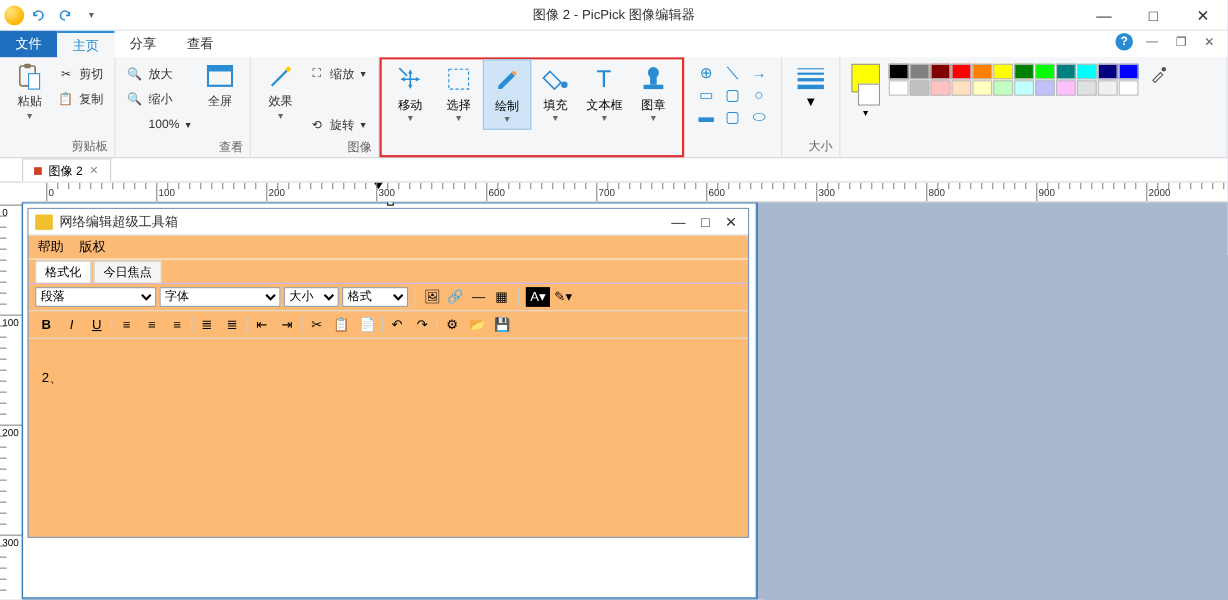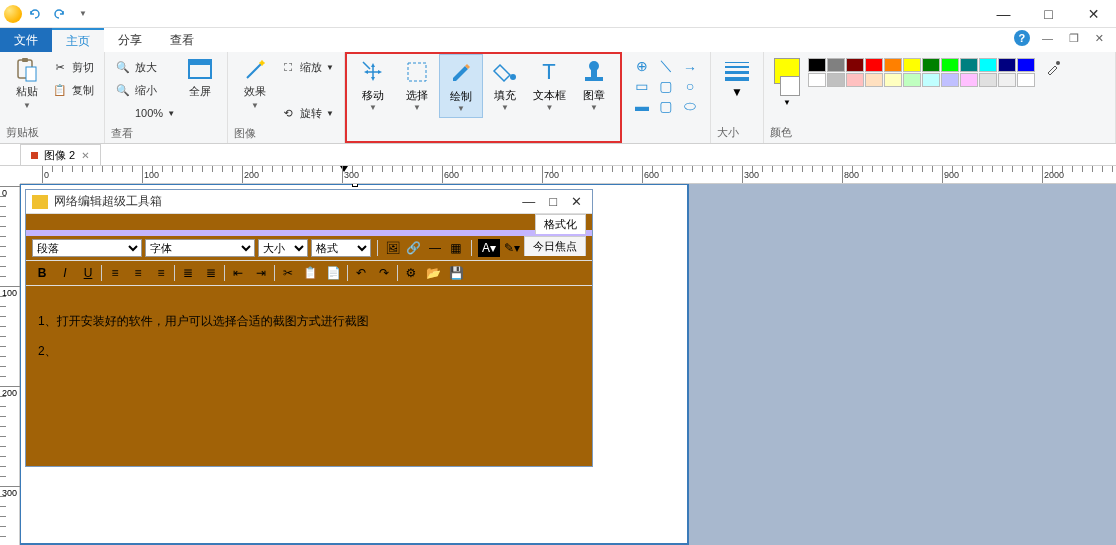--- a/index.html
+++ b/index.html
@@ -19,21 +19,21 @@
 .ribbon-tabs .tab { padding: 0 14px; display: flex; align-items: center; font-size: 12px; color: #333; }
 .ribbon-tabs .tab.file { background: #1e6fbd; color: #fff; }
 .ribbon-tabs .tab.active { background: #f5f6f7; border-top: 2px solid #2a8dd4; color: #2a8dd4; }
 .ribbon-tabs .help-right { position: absolute; right: 8px; top: 2px; display: flex; align-items: center; gap: 8px; }
 .help-icon { width: 16px; height: 16px; border-radius: 50%; background: #2a8dd4; color: #fff; display: flex; align-items: center; justify-content: center; font-size: 11px; font-weight: bold; }
 .mdi-btn { font-size: 11px; color: #666; padding: 0 4px; }
 
 
 .ribbon { height: 92px; background: #f5f6f7; border-bottom: 1px solid #d0d0d0; display: flex; }
 .group { border-right: 1px solid #e0e0e0; display: flex; flex-direction: column; padding: 2px 6px 0 6px; }
-.group-label { text-align: left; font-size: 11px; color: #666; padding: 2px 0 3px 0; }
+.group-label { text-align: right; font-size: 11px; color: #666; padding: 2px 0 3px 0; }
 .group-body { flex: 1; display: flex; align-items: flex-start; }
 .bigbtn { display: flex; flex-direction: column; align-items: center; justify-content: flex-start; padding: 4px 8px; min-width: 42px; gap: 2px; }
 .bigbtn .ico { width: 24px; height: 24px; display: flex; align-items: center; justify-content: center; }
 .bigbtn .lbl { font-size: 11px; color: #333; }
 .bigbtn .arrow { font-size: 8px; color: #666; }
 .smallbtns { display: flex; flex-direction: column; gap: 1px; padding-top: 2px; }
 .smallbtn { display: flex; align-items: center; gap: 4px; padding: 1px 4px; font-size: 11px; color: #333; height: 22px; }
 .smallbtn .ico { width: 16px; height: 16px; display: flex; align-items: center; justify-content: center; }
 .highlight-box { border: 2px solid #e03030; padding: 0; }
 .highlight-box .group-body { padding: 0 4px; }
@@ -81,27 +81,27 @@
 .workspace { position:absolute; top: 184px; left:0; right:0; bottom:0; display:flex; }
 .ruler-v { width:20px; background:#fff; border-right:1px solid #ccc; position:relative; font-size:9px; }
 .ruler-v .tick { position:absolute; left:0; border-top:1px solid #888; width:6px; }
 .ruler-v .tick.big { width:20px; }
 .ruler-v .lbl { position:absolute; left:2px; }
 .canvas-holder { flex:1; background:#a8b8ce; position:relative; overflow:hidden; }
 .canvas-img { position:absolute; left:0; top:0; width:668px; background:#fff; border:1px solid #3a7ab8; box-shadow: 0 0 0 1px #3a7ab8; }
 .resize-handle { position:absolute; width:6px; height:6px; background:#fff; border:1px solid #000; }
 
 
-.embed-window { position:absolute; left:4px; top:4px; width:568px; background:#a16207; border:1px solid #7a9ac0; }
+.embed-window { position:absolute; left:4px; top:4px; width:656px; background:#fdba74; border:1px solid #7a9ac0; }
 .embed-title { height:24px; background:#fff; display:flex; align-items:center; padding:0 6px; border-bottom:1px solid #ddd; }
 .embed-title .eico { width:16px; height:14px; background:#f0c030; margin-right:6px; }
 .embed-title .etxt { flex:1; font-size:12px; color:#333; }
 .embed-title .ewin { display:flex; gap:14px; font-size:13px; color:#333; padding-right:4px; }
 .embed-menu { height:22px; display:flex; align-items:center; gap:14px; padding:0 8px; font-size:12px; border-bottom:1px solid #eee; }
-.embed-tabs { height:22px; display:flex; align-items:flex-end; padding:0 6px; gap:2px; border-bottom:6px solid #c4b5fd;flex-direction:column; }
+.embed-tabs { height:22px; display:flex; align-items:flex-end; padding:0 6px; gap:2px; border-bottom:1px solid #c4b5fd; }
 .embed-tab { padding:2px 8px; border:1px solid #ccc; border-bottom:none; font-size:11px; background:#f5f5f5; }
 .embed-tab.active { background:#fff; }
 .embed-toolbar { display:flex; align-items:center; gap:3px; padding:3px 6px; border-bottom:1px solid #ddd; flex-wrap:nowrap; }
 .embed-toolbar select { font-size:11px; height:18px; border:1px solid #999; background:#fff; }
 .embed-toolbar .sep { width:1px; height:16px; background:#ccc; margin:0 3px; }
 .embed-toolbar .tb { width:18px; height:18px; display:flex; align-items:center; justify-content:center; font-size:12px; border:1px solid transparent; }
 .embed-toolbar2 { display:flex; align-items:center; gap:3px; padding:3px 6px; border-bottom:1px solid #ddd; }
 .embed-toolbar2 .tb { width:20px; height:18px; display:flex; align-items:center; justify-content:center; font-size:12px; }
 .embed-content { padding:20px 12px; font-size:12px; line-height:2.5; min-height:180px; }
 
@@ -120,20 +120,21 @@
         </svg>
       </div>
     <div class="icon-btn">
         <svg width="14" height="14" viewBox="0 0 14 14">
           <path d="M11 7 A4 4 0 1 0 7 11" fill="none" stroke="#2a8dd4" stroke-width="1.5"></path>
           <path d="M11 4 L11 7 L8 7" fill="none" stroke="#2a8dd4" stroke-width="1.5"></path>
         </svg>
       </div>
     <div class="icon-btn" style="font-size:8px;color:#666;">▼</div>
   </div>
+  <div class="title">图像 2 - PicPick 图像编辑器</div>
   <div class="winctrl">
     <div>—</div>
     <div>□</div>
     <div>✕</div>
   </div>
 </div>
 
 <div class="ribbon-tabs">
   <div class="tab file">文件</div>
   <div class="tab active">主页</div>
@@ -367,21 +368,20 @@
             <div style="background: rgb(255, 255, 255);"></div>
           </div>
         <div class="dropper">
             <svg width="16" height="16">
               <path d="M3 13 L10 6 L12 8 L5 15 Z" fill="none" stroke="#555"></path>
               <circle cx="13" cy="3" r="2" fill="#555"></circle>
             </svg>
           </div>
       </div>
     </div>
-    <div class="group-label">颜色</div>
   </div>
 </div>
 
 <div class="doc-tabs">
   <div class="doc-tab">
     <div class="dot"></div>
     <span>图像 2</span>
     <span class="x">✕</span>
   </div>
 </div>
@@ -558,20 +558,24 @@
       <div class="embed-window">
         <div class="embed-title">
           <div class="eico"></div>
           <div class="etxt">网络编辑超级工具箱</div>
           <div class="ewin">
             <span>—</span>
             <span>□</span>
             <span>✕</span>
           </div>
         </div>
+        <div class="embed-menu">
+          <span>帮助</span>
+          <span>版权</span>
+        </div>
         <div class="embed-tabs">
           <div class="embed-tab active">格式化</div>
           <div class="embed-tab">今日焦点</div>
         </div>
         <div class="embed-toolbar">
           <select style="width:110px;"><option>段落</option></select>
           <select style="width:110px;"><option>字体</option></select>
           <select style="width:50px;"><option>大小</option></select>
           <select style="width:60px;"><option>格式</option></select>
           <div class="sep"></div>
@@ -609,20 +613,19 @@
           <div class="tb">📄</div>
           <div class="sep" style="width:1px;height:16px;background:#ccc;"></div>
           <div class="tb">↶</div>
           <div class="tb">↷</div>
           <div class="sep" style="width:1px;height:16px;background:#ccc;"></div>
           <div class="tb">⚙</div>
           <div class="tb">📂</div>
           <div class="tb">💾</div>
         </div>
         <div class="embed-content">
-          <div>1、打开安装好的软件，用户可以选择合适的截图方式进行截图</div>
           <div>2、</div>
         </div>
       </div>
     </div>
     <div class="resize-handle" style="left:332px; top:-3px;"></div>
   </div>
 </div>
 
 </body></html>

